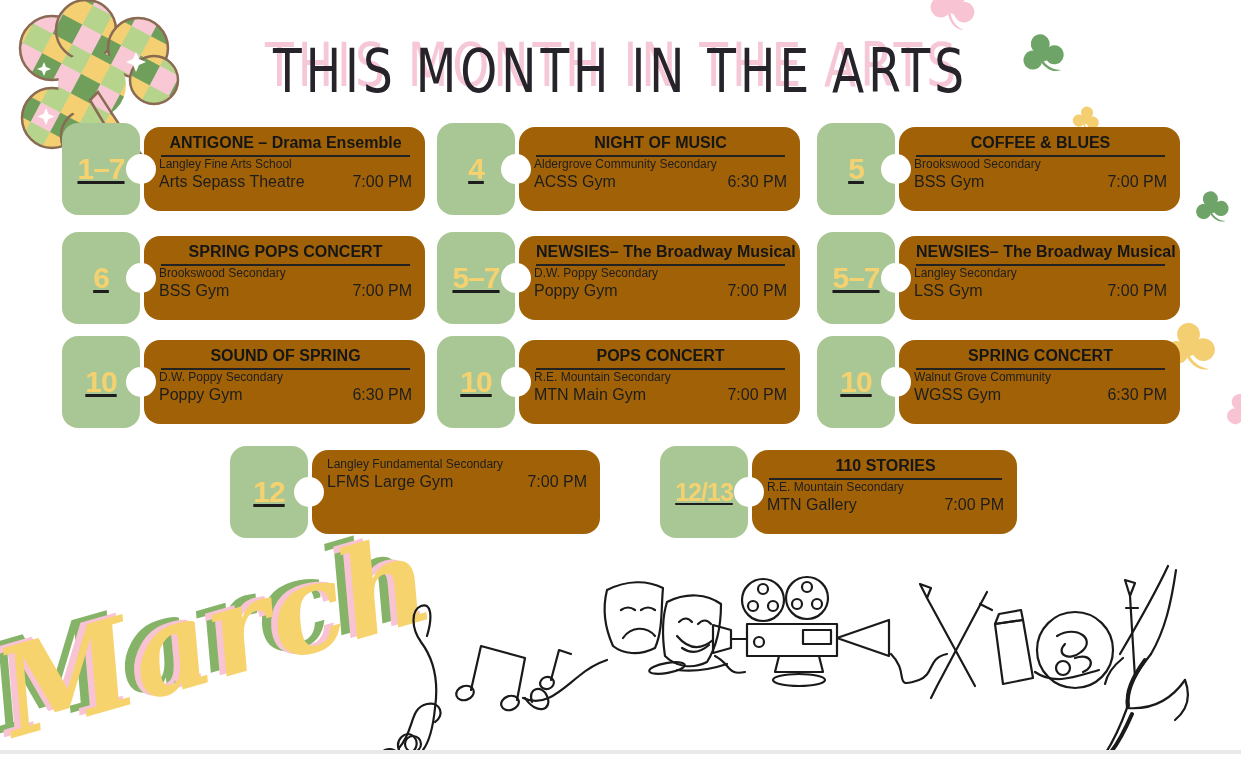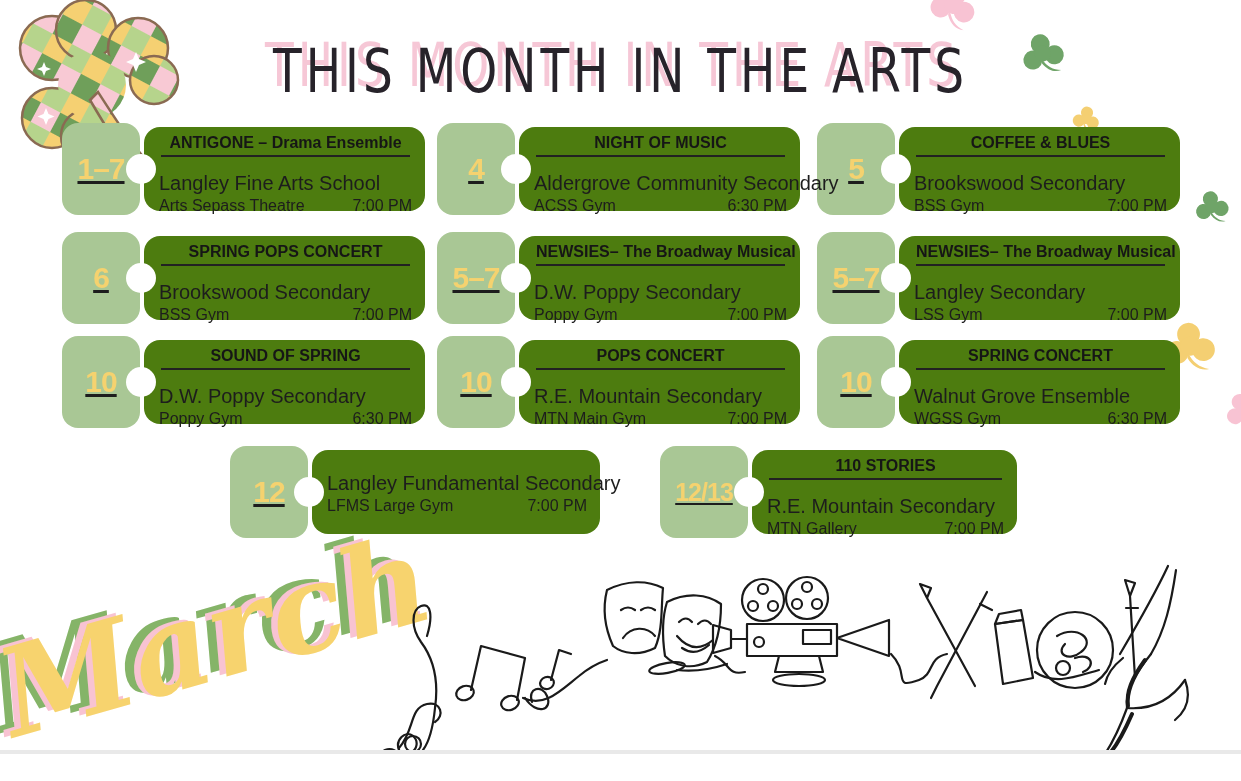--- a/index.html
+++ b/index.html
@@ -26,29 +26,29 @@
     font-weight:bold;font-size:30px;color:#f5d26f;letter-spacing:-1px;white-space:nowrap;
   }
   .card.wide-badge .badge{width:88px;}
   .card.wide-badge .badge .dates{font-size:25px;}
   .notch{
     position:absolute;left:64px;top:50%;margin-top:-15px;width:30px;height:30px;
     border-radius:50%;background:#ffffff;z-index:3;
   }
   .card.wide-badge .notch{left:74px;}
   .cbody{
-    position:absolute;left:82px;right:0;top:0;bottom:0;background:#4d7c0f;
+    position:absolute;left:82px;right:0;top:0;bottom:0;background:#a16207;
     border-radius:16px;padding:7px 13px 6px 15px;z-index:2;box-sizing:border-box;
   }
   .card.wide-badge .cbody{left:92px;}
   .etitle{
     text-align:center;font-weight:bold;font-size:16px;color:#161616;
     border-bottom:2px solid #222;padding-bottom:3px;margin:0 2px;white-space:nowrap;
   }
-  .venue{font-size:20px;margin-top:15px;white-space:nowrap;}
+  .venue{font-size:12px;margin-top:0;white-space:nowrap;}
   .locrow{display:flex;justify-content:space-between;font-size:16px;margin-top:2px;}
   
   .march{
     position:absolute;left:-6px;top:570px;width:430px;
     font-family:"DejaVu Serif",serif;font-style:italic;font-weight:bold;
     font-size:122px;line-height:1.1;color:#f7d36e;
     transform:rotate(-16deg);transform-origin:center center;
     text-shadow:-6px -3px 0 #f8c3d2,-14px -8px 0 #85b468;
   }
   
@@ -278,21 +278,21 @@
         </div>
     </div>
   </div>
   <div class="card" style="left:817px;top:340px;width:363px">
     <div class="badge">
         <span class="dates">10</span>
       </div>
     <div class="notch"></div>
     <div class="cbody">
       <div class="etitle">SPRING CONCERT</div>
-      <div class="venue">Walnut Grove Ensemble</div>
+      <div class="venue">Walnut Grove Community</div>
       <div class="locrow">
           <span>WGSS Gym</span>
           <span>6:30 PM</span>
         </div>
     </div>
   </div>
 
   <div class="card" style="left:230px;top:450px;width:370px">
     <div class="badge">
         <span class="dates">12</span>

